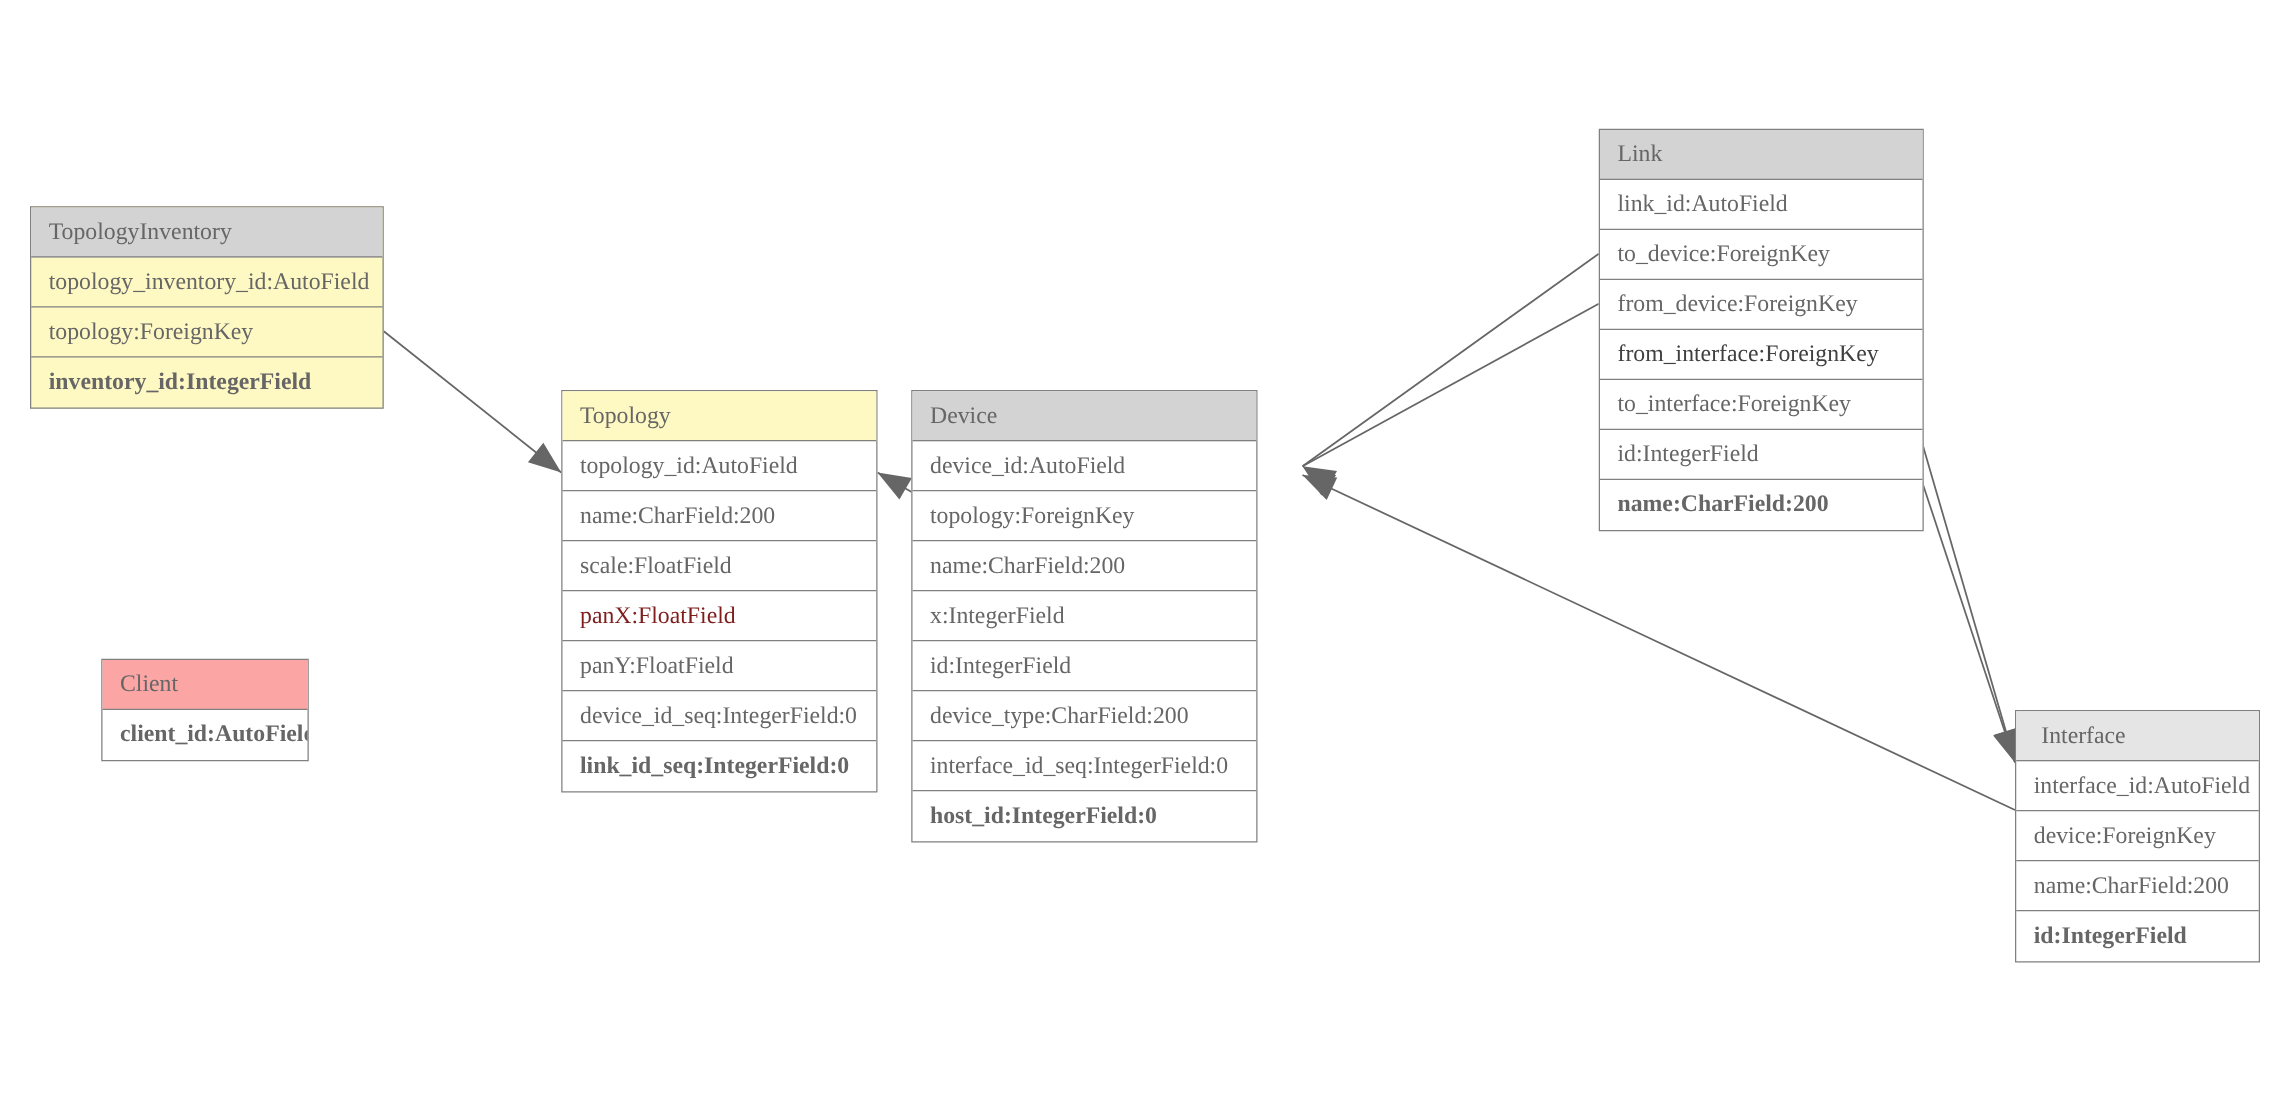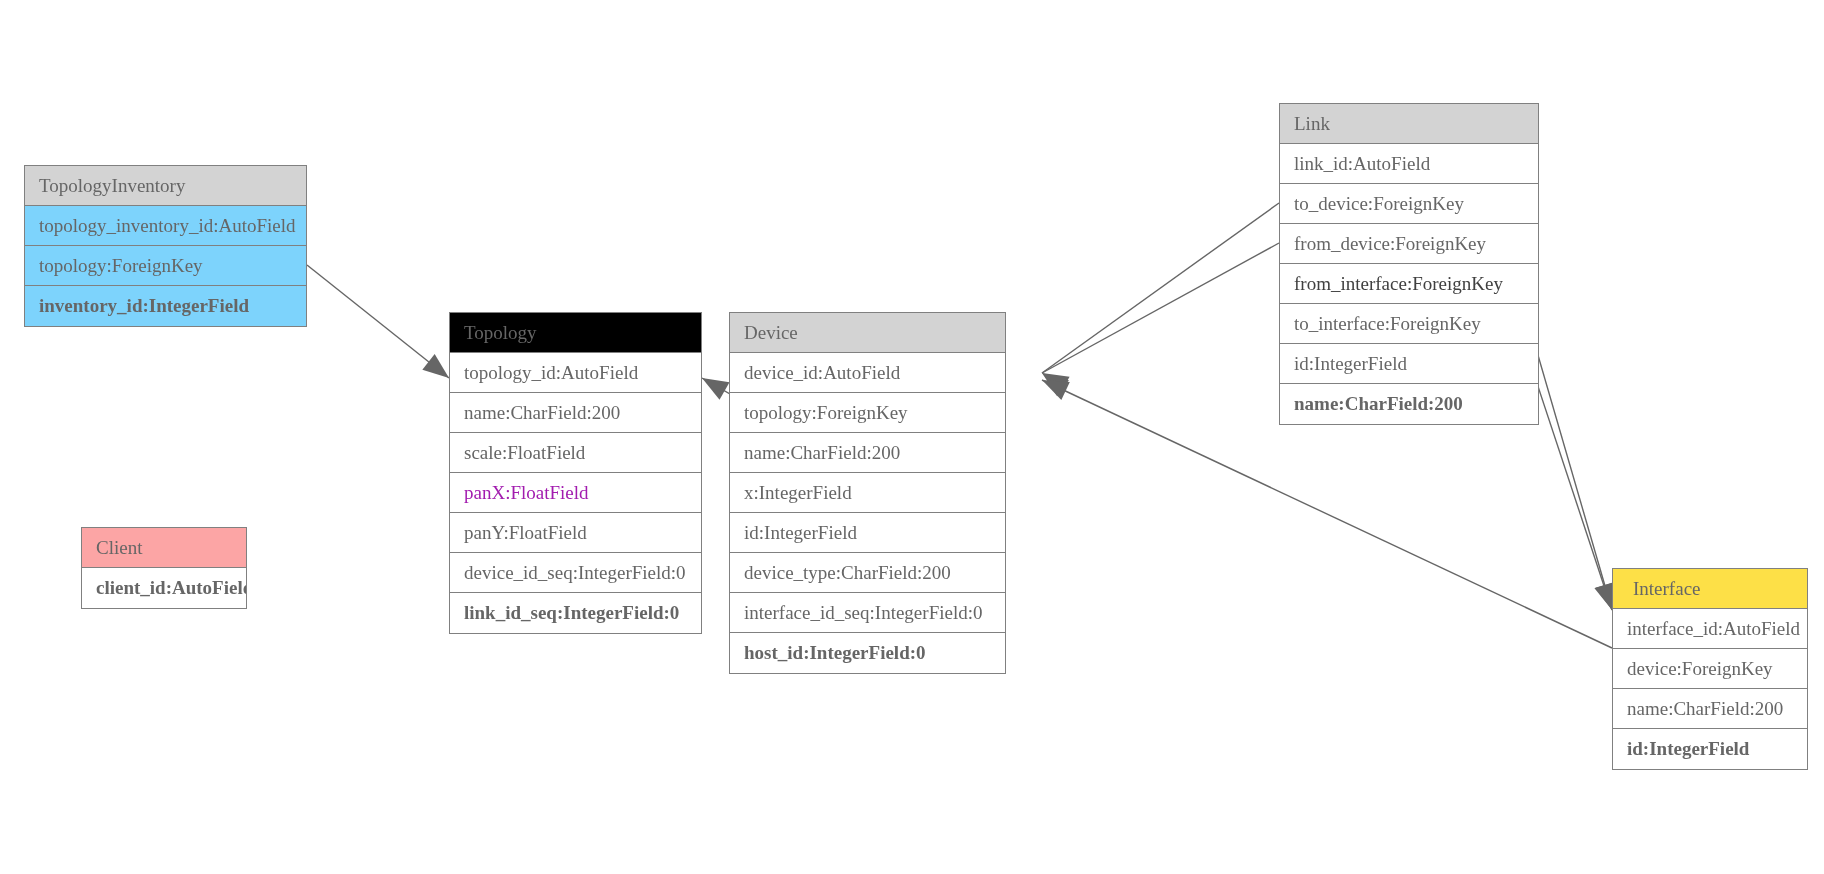--- a/index.html
+++ b/index.html
@@ -88,36 +88,36 @@
         <path d="M 1517,283 L 1612,610" stroke="#666666" stroke-width="1.4" fill="none"></path>
         <polygon points="0,0 -26,-10 -26,10" fill="#666666" transform="translate(1612,610) rotate(74)"></polygon>
       </g>
       <g>
         <path d="M 1517,323 L 1612,610" stroke="#666666" stroke-width="1.4" fill="none"></path>
         <polygon points="0,0 -26,-10 -26,10" fill="#666666" transform="translate(1612,610) rotate(72)"></polygon>
       </g>
     </svg>
 
   <div id="entity-layer">
-      <div class="entity" style="left: 24px; top: 165px; width: 283px; border-color: rgb(128, 128, 128); background: #7dd3fc;">
+      <div class="entity" style="left: 24px; top: 165px; width: 283px; border-color: rgb(128, 128, 128); background: #fef9c3;">
         <div class="entity-header" style="background: rgb(211, 211, 211); border-bottom-color: rgb(128, 128, 128); color: rgb(102, 102, 102);">TopologyInventory</div>
         <div class="entity-field" style="border-bottom-color: rgb(128, 128, 128); color: rgb(102, 102, 102);">topology_inventory_id:AutoField</div>
         <div class="entity-field" style="border-bottom-color: rgb(128, 128, 128); color: rgb(102, 102, 102);">topology:ForeignKey</div>
         <div class="entity-field" style="border-bottom-color: rgb(128, 128, 128); color: rgb(102, 102, 102);">inventory_id:IntegerField</div>
       </div>
       <div class="entity" style="left: 81px; top: 527px; width: 166px; border-color: rgb(128, 128, 128); background: rgb(255, 255, 255);">
         <div class="entity-header" style="background: #fca5a5; border-bottom-color: rgb(128, 128, 128); color: rgb(102, 102, 102);">Client</div>
         <div class="entity-field" style="border-bottom-color: rgb(128, 128, 128); color: rgb(102, 102, 102);">client_id:AutoField</div>
       </div>
       <div class="entity" style="left: 449px; top: 312px; width: 253px; border-color: rgb(128, 128, 128); background: rgb(255, 255, 255);">
-        <div class="entity-header" style="background: #000000; border-bottom-color: rgb(128, 128, 128); color: rgb(102, 102, 102);">Topology</div>
+        <div class="entity-header" style="background: #fef9c3; border-bottom-color: rgb(128, 128, 128); color: rgb(102, 102, 102);">Topology</div>
         <div class="entity-field" style="border-bottom-color: rgb(128, 128, 128); color: rgb(102, 102, 102);">topology_id:AutoField</div>
         <div class="entity-field" style="border-bottom-color: rgb(128, 128, 128); color: rgb(102, 102, 102);">name:CharField:200</div>
         <div class="entity-field" style="border-bottom-color: rgb(128, 128, 128); color: rgb(102, 102, 102);">scale:FloatField</div>
-        <div class="entity-field" style="border-bottom-color: rgb(128, 128, 128); color: #a21caf;">panX:FloatField</div>
+        <div class="entity-field" style="border-bottom-color: rgb(128, 128, 128); color: #7f1d1d;">panX:FloatField</div>
         <div class="entity-field" style="border-bottom-color: rgb(128, 128, 128); color: rgb(102, 102, 102);">panY:FloatField</div>
         <div class="entity-field" style="border-bottom-color: rgb(128, 128, 128); color: rgb(102, 102, 102);">device_id_seq:IntegerField:0</div>
         <div class="entity-field" style="border-bottom-color: rgb(128, 128, 128); color: rgb(102, 102, 102);">link_id_seq:IntegerField:0</div>
       </div>
       <div class="entity" style="left: 729px; top: 312px; width: 277px; border-color: rgb(128, 128, 128); background: rgb(255, 255, 255);">
         <div class="entity-header" style="background: rgb(211, 211, 211); border-bottom-color: rgb(128, 128, 128); color: rgb(102, 102, 102);">Device</div>
         <div class="entity-field" style="border-bottom-color: rgb(128, 128, 128); color: rgb(102, 102, 102);">device_id:AutoField</div>
         <div class="entity-field" style="border-bottom-color: rgb(128, 128, 128); color: rgb(102, 102, 102);">topology:ForeignKey</div>
         <div class="entity-field" style="border-bottom-color: rgb(128, 128, 128); color: rgb(102, 102, 102);">name:CharField:200</div>
         <div class="entity-field" style="border-bottom-color: rgb(128, 128, 128); color: rgb(102, 102, 102);">x:IntegerField</div>
@@ -130,21 +130,21 @@
         <div class="entity-header" style="background: rgb(211, 211, 211); border-bottom-color: rgb(128, 128, 128); color: rgb(102, 102, 102);">Link</div>
         <div class="entity-field" style="border-bottom-color: rgb(128, 128, 128); color: rgb(102, 102, 102);">link_id:AutoField</div>
         <div class="entity-field" style="border-bottom-color: rgb(128, 128, 128); color: rgb(102, 102, 102);">to_device:ForeignKey</div>
         <div class="entity-field" style="border-bottom-color: rgb(128, 128, 128); color: rgb(102, 102, 102);">from_device:ForeignKey</div>
         <div class="entity-field" style="border-bottom-color: rgb(128, 128, 128); color: #404040; font-family: Liberation Serif, serif;">from_interface:ForeignKey</div>
         <div class="entity-field" style="border-bottom-color: rgb(128, 128, 128); color: rgb(102, 102, 102);">to_interface:ForeignKey</div>
         <div class="entity-field" style="border-bottom-color: rgb(128, 128, 128); color: rgb(102, 102, 102);">id:IntegerField</div>
         <div class="entity-field" style="border-bottom-color: rgb(128, 128, 128); color: rgb(102, 102, 102);">name:CharField:200</div>
       </div>
       <div class="entity" style="left: 1612px; top: 568px; width: 196px; border-color: rgb(128, 128, 128); background: rgb(255, 255, 255);">
-        <div class="entity-header" style="background: #fde047; border-bottom-color: rgb(128, 128, 128); color: rgb(102, 102, 102); padding-left: 20px;">Interface</div>
+        <div class="entity-header" style="background: #e5e5e5; border-bottom-color: rgb(128, 128, 128); color: rgb(102, 102, 102); padding-left: 20px;">Interface</div>
         <div class="entity-field" style="border-bottom-color: rgb(128, 128, 128); color: rgb(102, 102, 102);">interface_id:AutoField</div>
         <div class="entity-field" style="border-bottom-color: rgb(128, 128, 128); color: rgb(102, 102, 102);">device:ForeignKey</div>
         <div class="entity-field" style="border-bottom-color: rgb(128, 128, 128); color: rgb(102, 102, 102);">name:CharField:200</div>
         <div class="entity-field" style="border-bottom-color: rgb(128, 128, 128); color: rgb(102, 102, 102);">id:IntegerField</div>
       </div>
     </div>
 
 </div>
 
 </body></html>

